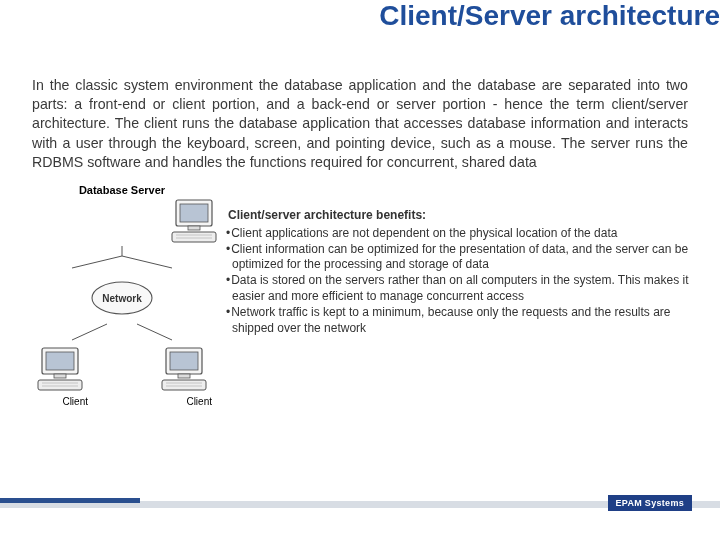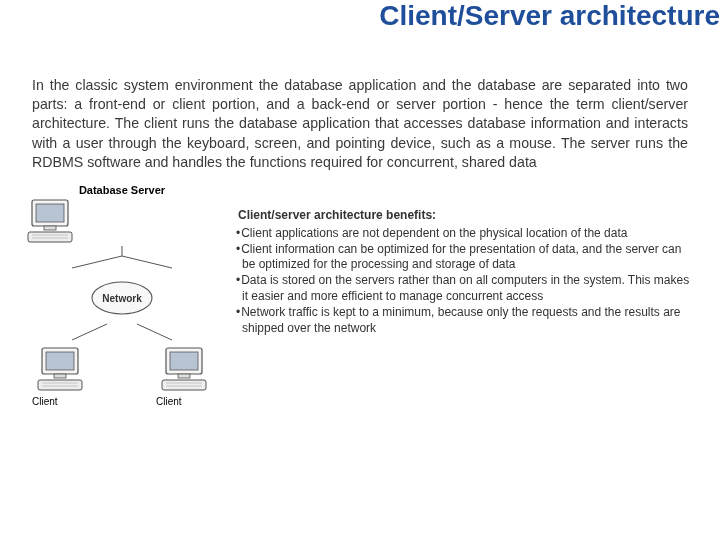--- a/index.html
+++ b/index.html
@@ -22,36 +22,35 @@
     font-size: 14.2px;
     line-height: 1.35;
     color: #3a3a3a;
     text-align: justify;
     padding: 0 32px 0 32px;
     margin-top: 36px;
   }
   .mid {
     display: flex;
     padding: 12px 22px 0 22px;
-    gap: 10px;
   }
   .diagram {
     width: 200px;
     flex-shrink: 0;
   }
   .svr-label {
     font-size: 11px;
     font-weight: bold;
     text-align: center;
     margin-bottom: 2px;
   }
   .comp {
     display: flex;
     flex-direction: column;
-    align-items: flex-start;
+    align-items: flex-end;
   }
   .net-row {
     display: flex;
     justify-content: center;
     padding: 4px 0;
   }
   .cli-row {
     display: flex;
     justify-content: space-between;
     padding: 0 10px;
@@ -203,13 +202,18 @@
     <ul>
       <li>Client applications are not dependent on the physical location of the data</li>
       <li>Client information can be optimized for the presentation of data, and the server can be optimized for the processing and storage of data</li>
       <li>Data is stored on the servers rather than on all computers in the system. This makes it easier and more efficient to manage concurrent access</li>
       <li>Network traffic is kept to a minimum, because only the requests and the results are shipped over the network</li>
     </ul>
   </div>
 </div>
 
 <div class="footer">
+  <div class="footer-lines">
+    <div class="grey"></div>
+    <div class="blue"></div>
+    <div class="epam-badge">EPAM Systems</div>
+  </div>
 </div>
 
 </body></html>

